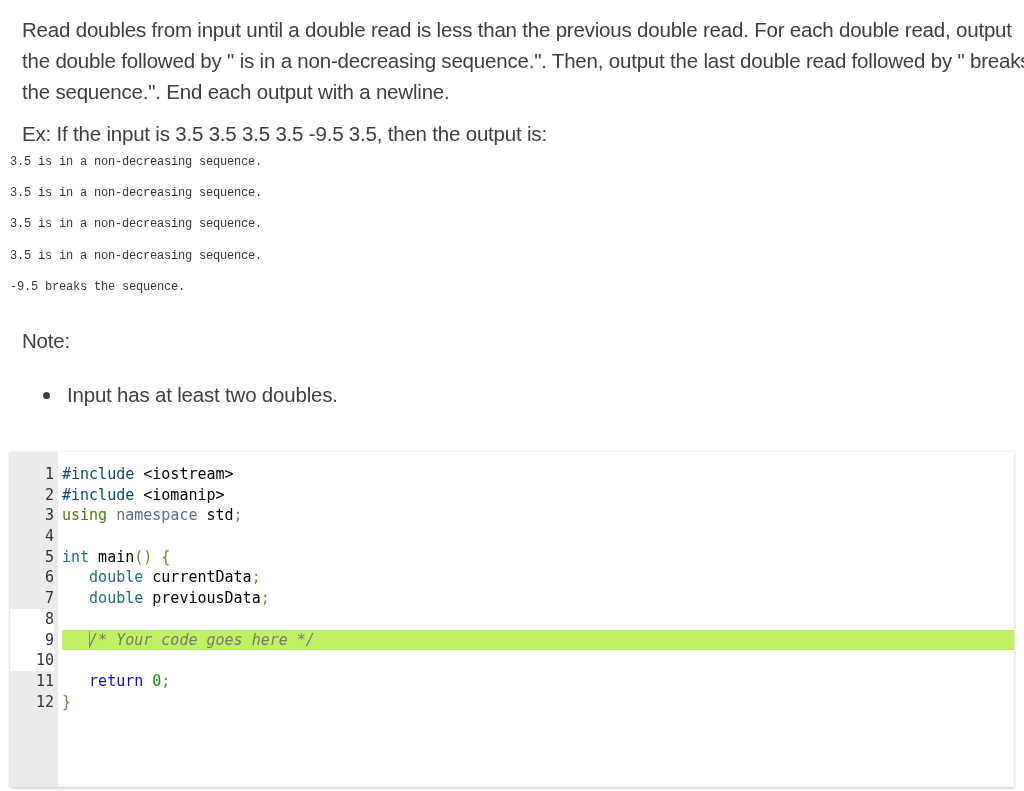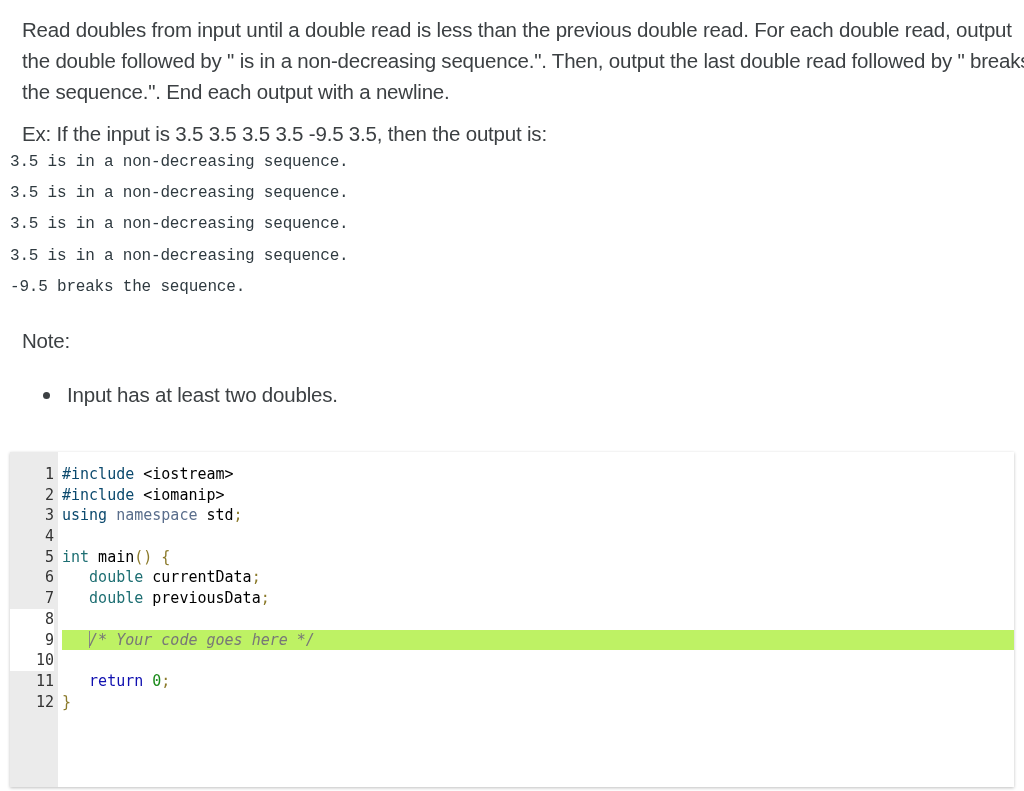--- a/index.html
+++ b/index.html
@@ -7,21 +7,21 @@
   .prose {
     position: absolute; left: 10px; top: 0; width: 1010px;
     font-family: "Liberation Sans", sans-serif; font-size: 20.5px;
     color: #3c4043; line-height: 31px; letter-spacing: -0.2px;
   }
   .prose p { margin: 12px; }
   .p1 { position: absolute; top: 2px; left: 0; width: 1010px; }
   .p-ex { position: absolute; top: 106px; left: 0; text-align: right; }
   .sample {
     position: absolute; left: 0; top: 147px;
-    font-family: "Liberation Mono", monospace; font-size: 16px;
+    font-family: "Liberation Mono", monospace; font-size: 12px;
     line-height: 31.2px; color: #2f3a40; margin: 0; white-space: pre;
   }
   .p-note { position: absolute; top: 313px; left: 0; }
   .notes { position: absolute; top: 367px; left: 0; margin: 12px; padding: 0; list-style: none; }
   .notes li { position: relative; padding-left: 45px; line-height: 31px; }
   .notes li .bullet {
     position: absolute; left: 21px; top: 13px; width: 7px; height: 7px;
     border-radius: 50%; background: #3c4043;
   }
 
@@ -42,21 +42,21 @@
   .line .num {
     position: absolute; left: 0; width: 44px; text-align: right; color: #333;
     background: #ebebeb;
   }
   .line.white-gutter .num { background: #ffffff; }
   .line .code { position: absolute; left: 52px; right: 0; color: #000; padding-left: 0; }
   .line.active .code { background: #bef264; }
   .cursor { display: inline-block; width: 1px; height: 17px; background: #888; vertical-align: -3px; margin-right: -1px; }
 
   .k-pre { color: #0c4a6e; }
-  .k-using { color: #0c4a6e; }
+  .k-using { color: #4d7c0f; }
   .k-ns { color: #5a6e8c; }
   .k-type { color: #1e6f73; }
   .k-ret { color: #1010b0; }
   .punc { color: #8b7a2b; }
   .num-lit { color: #1a8a1a; }
   .comment { color: #777; font-style: italic; }
 </style>
 </head>
 <body>
 

